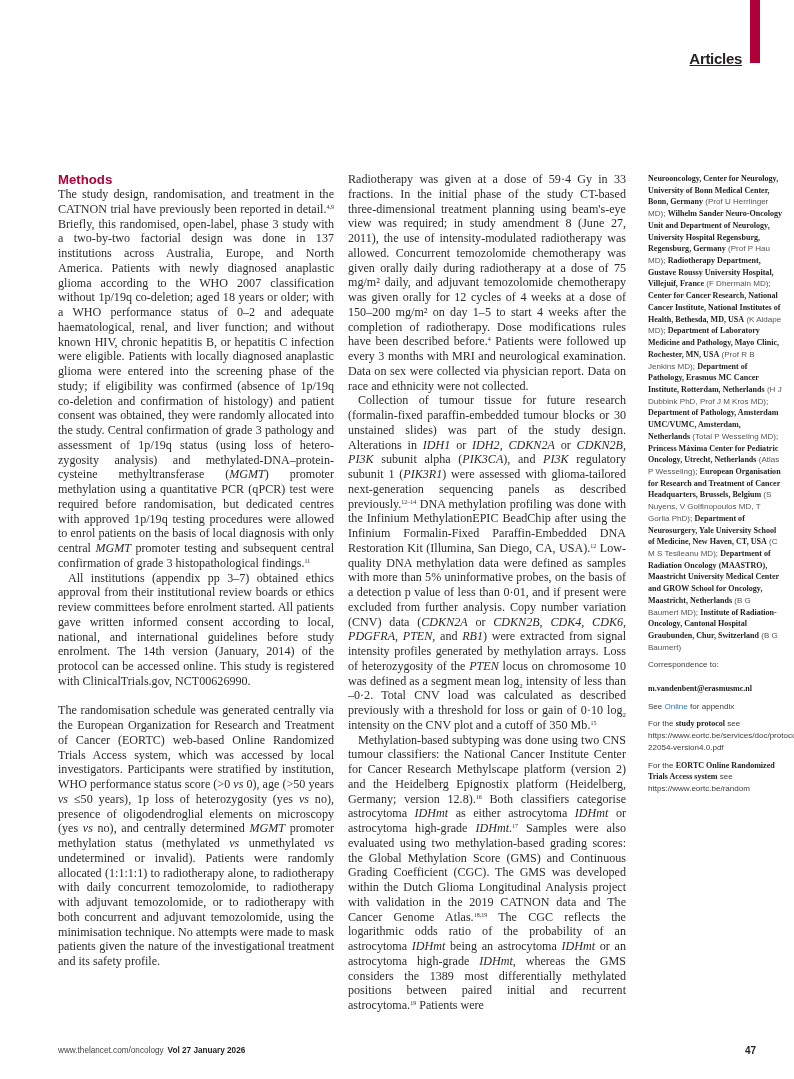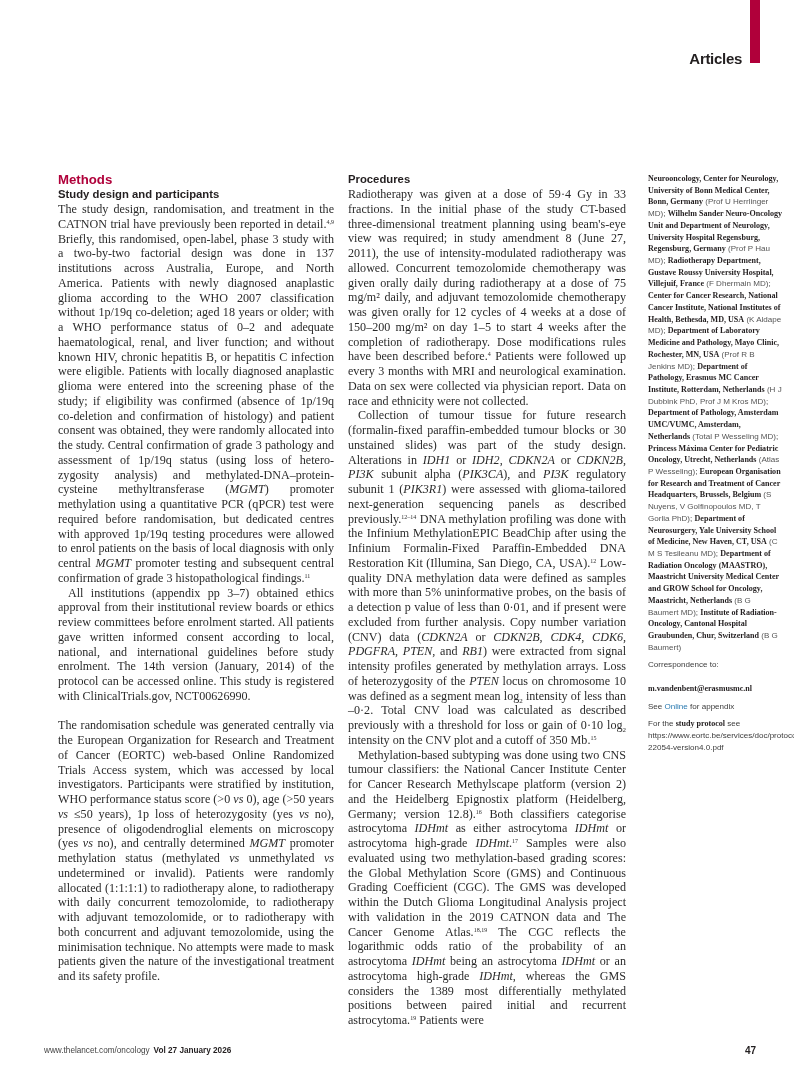--- a/index.html
+++ b/index.html
@@ -1,60 +1,58 @@
 <!DOCTYPE html>
 <html><head>
 <meta charset="utf-8">
 <style>
   html, body { margin: 0; padding: 0; background: #ffffff; }
   body { width: 794px; height: 1079px; position: relative; overflow: hidden; color: #231f20; }
   .red-bar { position: absolute; left: 750px; top: 0; width: 10px; height: 63px; background: #b0003a; }
-  .section-tag { position: absolute; right: 52px; top: 50px; font-family: "Liberation Sans", sans-serif; font-size: 15px; font-weight: bold; letter-spacing: -0.3px; color: #231f20; }
+  .section-tag { position: absolute; right: 52px; top: 50px; font-family: "Liberation Sans", sans-serif; font-size: 15px; font-weight: bold; letter-spacing: -0.3px; color: #231f20; text-decoration: underline; }
   .col { position: absolute; top: 172px; font-family: "Liberation Serif", serif; font-size: 12.1px; line-height: 14.75px; text-align: justify; color: #2b2b2b; }
   .col1 { left: 58px; width: 276px; }
   .col2 { left: 348px; width: 278px; }
   .side { position: absolute; left: 648px; top: 173px; width: 135px; font-family: "Liberation Sans", sans-serif; font-size: 8.05px; line-height: 11.72px; color: #3c3c3c; }
   .side b { color: #231f20; font-family: Liberation Serif, serif; }
   .side .aff { color: #555; font-weight: normal; }
   .side p { margin: 0 0 6px 0; }
   .h-methods { font-family: "Liberation Sans", sans-serif; font-weight: bold; font-size: 13.2px; color: #b0003a; line-height: 15px; margin: 0; }
   .h-sub { font-family: "Liberation Sans", sans-serif; font-weight: bold; font-size: 11.3px; color: #231f20; line-height: 15px; margin: 0; }
   p.body { margin: 0; text-indent: 0; }
   p.body.ind { text-indent: 10px; }
   .gap { height: 14.75px; }
   sup { font-size: 6px; line-height: 0; vertical-align: 4px; }
   sub { font-size: 7px; line-height: 0; }
   i { font-style: italic; }
   .link { color: #2a7ab0; }
-  .footer-left { position: absolute; left: 44px; top: 1046px; font-family: "Liberation Sans", sans-serif; font-size: 8.2px; color: #444; }
+  .footer-left { position: absolute; left: 58px; top: 1046px; font-family: "Liberation Sans", sans-serif; font-size: 8.2px; color: #444; }
   .footer-left b { color: #231f20; margin-left: 4px; }
   .page-num { position: absolute; left: 745px; top: 1045px; font-family: "Liberation Sans", sans-serif; font-size: 10px; font-weight: bold; color: #231f20; }
   .download { position: absolute; left: 100px; top: 1055px; width: 600px; text-align: center; font-family: "Liberation Serif", serif; font-size: 8.6px; line-height: 10px; color: #333; }
 </style>
 </head>
 <body>
 
 <div class="red-bar"></div>
 <div class="section-tag">Articles</div>
 
 <div class="col col1">
   <h2 class="h-methods">Methods</h2>
-  <h3 class="h-sub">Study design and participants</h3>
   <p class="body">
     <span>The study design, randomisation, and treatment in the CATNON trial have previously been reported in detail.</span><sup>4,9</sup><span> Briefly, this randomised, open-label, phase 3 study with a two-by-two factorial design was done in 137 institutions across Australia, Europe, and North America. Patients with newly diagnosed anaplastic glioma according to the WHO 2007 classification without 1p/19q co-deletion; aged 18 years or older; with a WHO performance status of 0–2 and adequate haematological, renal, and liver function; and without known HIV, chronic hepatitis B, or hepatitis C infection were eligible. Patients with locally diagnosed anaplastic glioma were entered into the screening phase of the study; if eligibility was confirmed (absence of 1p/19q co-deletion and confirmation of histology) and patient consent was obtained, they were randomly allocated into the study. Central confirmation of grade 3 pathology and assessment of 1p/19q status (using loss of hetero-zygosity analysis) and methylated-DNA–protein-cysteine methyltransferase (</span><i>MGMT</i><span>) promoter methylation using a quantitative PCR (qPCR) test were required before randomisation, but dedicated centres with approved 1p/19q testing procedures were allowed to enrol patients on the basis of local diagnosis with only central </span><i>MGMT</i><span> promoter testing and subsequent central confirmation of grade 3 histopathological findings.</span><sup>11</sup>
   </p>
   <p class="body ind">All institutions (appendix pp 3–7) obtained ethics approval from their institutional review boards or ethics review committees before enrolment started. All patients gave written informed consent according to local, national, and international guidelines before study enrolment. The 14th version (January, 2014) of the protocol can be accessed online. This study is registered with ClinicalTrials.gov, NCT00626990.</p>
   <div class="gap"></div>
   <p class="body">
     <span>The randomisation schedule was generated centrally via the European Organization for Research and Treatment of Cancer (EORTC) web-based Online Randomized Trials Access system, which was accessed by local investigators. Participants were stratified by institution, WHO performance status score (&gt;0 </span><i>vs</i><span> 0), age (&gt;50 years </span><i>vs</i><span> ≤50 years), 1p loss of heterozygosity (yes </span><i>vs</i><span> no), presence of oligodendroglial elements on microscopy (yes </span><i>vs</i><span> no), and centrally determined </span><i>MGMT</i><span> promoter methylation status (methylated </span><i>vs</i><span> unmethylated </span><i>vs</i><span> undetermined or invalid). Patients were randomly allocated (1:1:1:1) to radiotherapy alone, to radiotherapy with daily concurrent temozolomide, to radiotherapy with adjuvant temozolomide, or to radiotherapy with both concurrent and adjuvant temozolomide, using the minimisation technique. No attempts were made to mask patients given the nature of the investigational treatment and its safety profile.</span>
   </p>
 </div>
 
 <div class="col col2">
-  <h3 class="h-sub">Procedures</h3>
   <p class="body">
     <span>Radiotherapy was given at a dose of 59·4 Gy in 33 fractions. In the initial phase of the study CT-based three-dimensional treatment planning using beam's-eye view was required; in study amendment 8 (June 27, 2011), the use of intensity-modulated radiotherapy was allowed. Concurrent temozolomide chemotherapy was given orally daily during radiotherapy at a dose of 75 mg/m² daily, and adjuvant temozolomide chemotherapy was given orally for 12 cycles of 4 weeks at a dose of 150–200 mg/m² on day 1–5 to start 4 weeks after the completion of radiotherapy. Dose modifications rules have been described before.</span><sup>4</sup><span> Patients were followed up every 3 months with MRI and neurological examination. Data on sex were collected via physician report. Data on race and ethnicity were not collected.</span>
   </p>
   <p class="body ind">
     <span>Collection of tumour tissue for future research (formalin-fixed paraffin-embedded tumour blocks or 30 unstained slides) was part of the study design. Alterations in </span><i>IDH1</i><span> or </span><i>IDH2</i><span>, </span><i>CDKN2A</i><span> or </span><i>CDKN2B</i><span>, </span><i>PI3K</i><span> subunit alpha (</span><i>PIK3CA</i><span>), and </span><i>PI3K</i><span> regulatory subunit 1 (</span><i>PIK3R1</i><span>) were assessed with glioma-tailored next-generation sequencing panels as described previously.</span><sup>12–14</sup><span> DNA methylation profiling was done with the Infinium MethylationEPIC BeadChip after using the Infinium Formalin-Fixed Paraffin-Embedded DNA Restoration Kit (Illumina, San Diego, CA, USA).</span><sup>12</sup><span> Low-quality DNA methylation data were defined as samples with more than 5% uninformative probes, on the basis of a detection p value of less than 0·01, and if present were excluded from further analysis. Copy number variation (CNV) data (</span><i>CDKN2A</i><span> or </span><i>CDKN2B</i><span>, </span><i>CDK4</i><span>, </span><i>CDK6</i><span>, </span><i>PDGFRA</i><span>, </span><i>PTEN</i><span>, and </span><i>RB1</i><span>) were extracted from signal intensity profiles generated by methylation arrays. Loss of heterozygosity of the </span><i>PTEN</i><span> locus on chromosome 10 was defined as a segment mean log</span><sub>2</sub><span> intensity of less than –0·2. Total CNV load was calculated as described previously with a threshold for loss or gain of 0·10 log</span><sub>2</sub><span> intensity on the CNV plot and a cutoff of 350 Mb.</span><sup>15</sup>
   </p>
   <p class="body ind">
     <span>Methylation-based subtyping was done using two CNS tumour classifiers: the National Cancer Institute Center for Cancer Research Methylscape platform (version 2) and the Heidelberg Epignostix platform (Heidelberg, Germany; version 12.8).</span><sup>16</sup><span> Both classifiers categorise astrocytoma </span><i>IDHmt</i><span> as either astrocytoma </span><i>IDHmt</i><span> or astrocytoma high-grade </span><i>IDHmt</i><span>.</span><sup>17</sup><span> Samples were also evaluated using two methylation-based grading scores: the Global Methylation Score (GMS) and Continuous Grading Coefficient (CGC). The GMS was developed within the Dutch Glioma Longitudinal Analysis project with validation in the 2019 CATNON data and The Cancer Genome Atlas.</span><sup>18,19</sup><span> The CGC reflects the logarithmic odds ratio of the probability of an astrocytoma </span><i>IDHmt</i><span> being an astrocytoma </span><i>IDHmt</i><span> or an astrocytoma high-grade </span><i>IDHmt</i><span>, whereas the GMS considers the 1389 most differentially methylated positions between paired initial and recurrent astrocytoma.</span><sup>19</sup><span> Patients were</span>
   </p>
 </div>
@@ -78,20 +76,23 @@
     <span>Correspondence to:</span><br>
     <br>
     <b>m.vandenbent@erasmusmc.nl</b>
   </p>
   <p>
     <span>See </span><span class="link">Online</span><span> for appendix</span>
   </p>
   <p>
     <span>For the </span><b>study protocol</b><span> see https://www.eortc.be/services/doc/protocols/26053-22054-version4.0.pdf</span>
   </p>
+  <p>
+    <span>For the </span><b>EORTC Online Randomized Trials Access system</b><span> see https://www.eortc.be/random</span>
+  </p>
 </div>
 
 <div class="footer-left">
   <span>www.thelancet.com/oncology</span><b>Vol 27   January 2026</b>
 </div>
 <div class="page-num">47</div>
 <div class="download">
 </div>
 
 </body></html>

